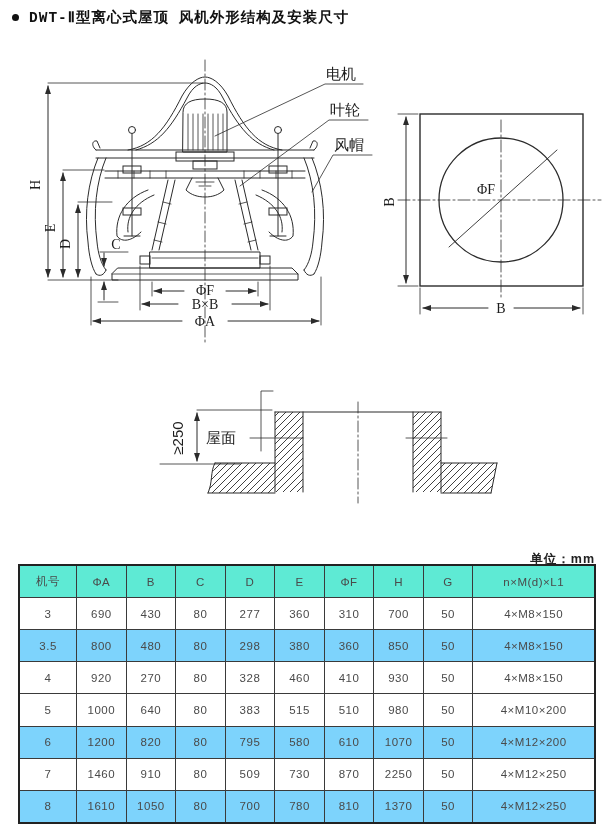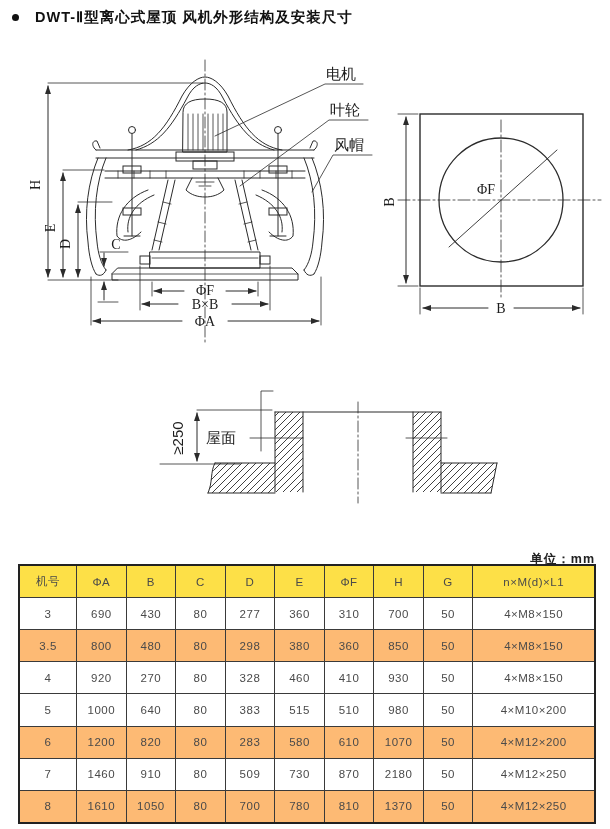--- a/index.html
+++ b/index.html
@@ -3,41 +3,41 @@
 <meta charset="utf-8">
 <style>
   html,body{margin:0;padding:0;}
   body{
     width:610px;height:829px;position:relative;
     background:#ffffff;color:#222;
     font-family:"Liberation Sans", sans-serif;
     overflow:hidden;
   }
   .title-row{
-    position:absolute;left:12px;top:8px;display:flex;align-items:center;gap:16px;
+    position:absolute;left:12px;top:8px;display:flex;align-items:center;gap:10px;font-family:Liberation Mono, monospace;
   }
   .bullet{width:7px;height:7px;border-radius:50%;background:#111;flex:0 0 auto;}
   .title{font-size:14.5px;font-weight:700;letter-spacing:1px;color:#111;}
   #drawing{position:absolute;left:0;top:40px;}
   .unit{
     position:absolute;left:460px;top:532px;width:135px;text-align:right;
     font-size:12.5px;font-weight:700;color:#222;letter-spacing:1px;margin-top:19px;
   }
   table.spec{
     position:absolute;left:18px;top:564px;width:578px;height:260px;
     border-collapse:collapse;table-layout:fixed;
     font-size:11.5px;color:#4a4a4a;
   }
   table.spec th, table.spec td{
     border:1px solid #3a3a3a;text-align:center;vertical-align:middle;
     padding:0;height:24px;font-weight:400;letter-spacing:0.5px;
   }
   table.spec{border:2px solid #222;}
-  table.spec tr.alt{background:#fdba74;}
-  table.spec tr.head{background:#fde047;margin-left:40px;}
+  table.spec tr.alt{background:#7dd3fc;}
+  table.spec tr.head{background:#5eead4;margin-left:40px;}
   svg text{fill:#1d1d1d;}
   .dimtxt-lg{font-family:"Liberation Serif", serif;font-size:14px;}
   .cjk{font-size:15px;font-weight:500;}
 </style>
 </head>
 <body>
 
 <div class="title-row">
   <span class="bullet"></span>
   <span class="title">DWT-Ⅱ型离心式屋顶 风机外形结构及安装尺寸</span>
@@ -301,36 +301,36 @@
     <td>510</td>
     <td>980</td>
     <td>50</td>
     <td>4×M10×200</td>
   </tr>
   <tr class="alt">
     <td>6</td>
     <td>1200</td>
     <td>820</td>
     <td>80</td>
-    <td>283</td>
+    <td>795</td>
     <td>580</td>
     <td>610</td>
     <td>1070</td>
     <td>50</td>
     <td>4×M12×200</td>
   </tr>
   <tr>
     <td>7</td>
     <td>1460</td>
     <td>910</td>
     <td>80</td>
     <td>509</td>
     <td>730</td>
     <td>870</td>
-    <td>2180</td>
+    <td>2250</td>
     <td>50</td>
     <td>4×M12×250</td>
   </tr>
   <tr class="alt">
     <td>8</td>
     <td>1610</td>
     <td>1050</td>
     <td>80</td>
     <td>700</td>
     <td>780</td>

